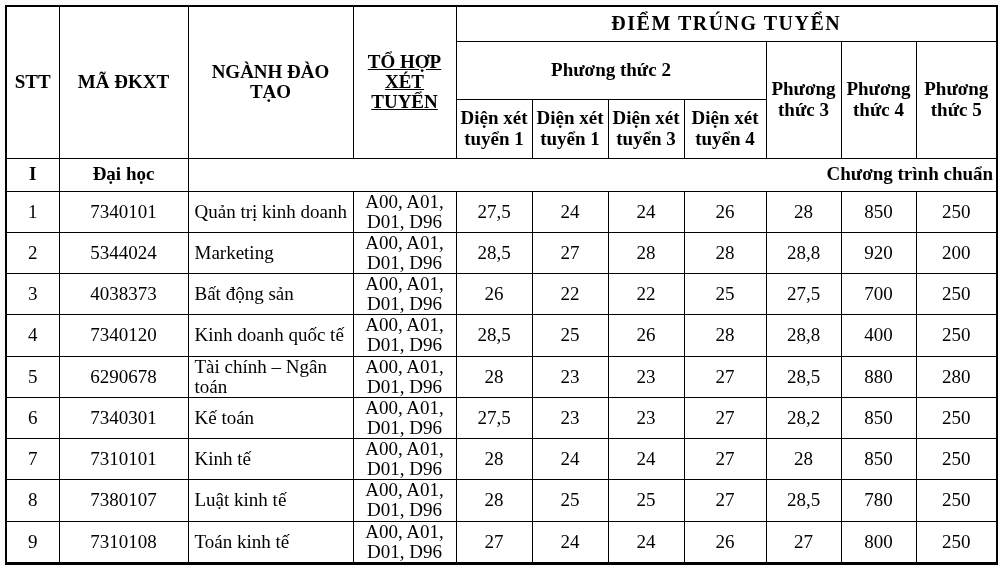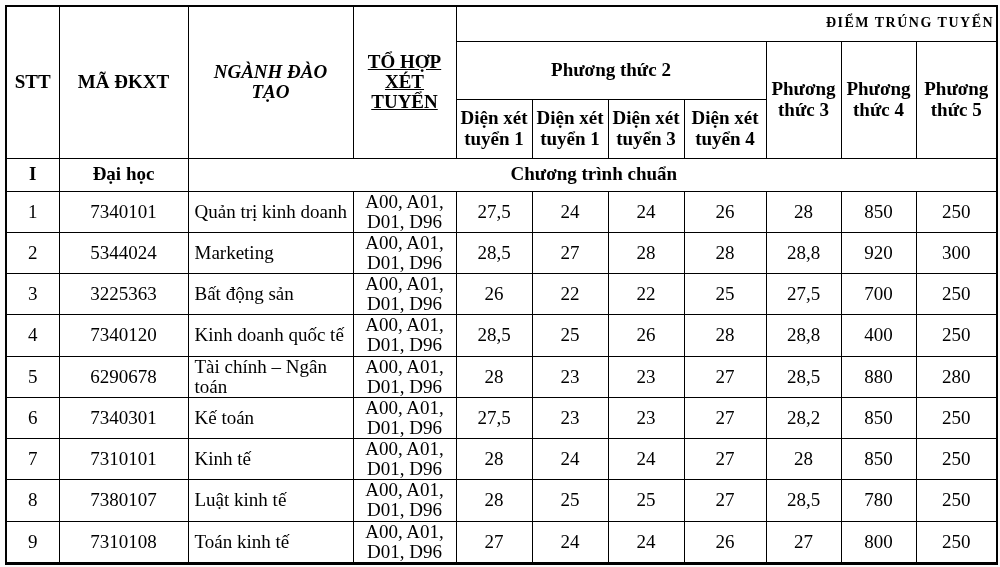--- a/index.html
+++ b/index.html
@@ -39,37 +39,36 @@
   .score-table th {
     font-weight: bold;
     padding: 2px;
   }
   tr.hr1 { height: 35px; }
   tr.hr2 { height: 58px; }
   tr.hr3 { height: 59px; }
   tr.section-row { height: 33px; }
   tr.data-row { height: 41px; }
   th.main-title {
-    font-size: 14px;
+    font-size: 20px;
     letter-spacing: 1.5px;
-    text-align: right;
   }
   th .wrapbox {
     display: block;
     margin: 0 auto;
   }
-  th .w-nganh { max-width: 132px; font-style: italic; }
+  th .w-nganh { max-width: 132px; }
   th .w-tohop { max-width: 84px; text-decoration: underline; }
   td.cell-nganh {
     text-align: left;
     padding-left: 6px;
     padding-right: 3px;
   }
   td.cell-section-label {
-    text-align: center;
+    text-align: right;
     padding-left: 6px;
     font-weight: bold;
   }
   td.cell-bold { font-weight: bold; }
 </style>
 </head>
 <body>
 
 <div class="page">
   <table class="score-table">
@@ -136,26 +135,26 @@
         <td>2</td>
         <td>5344024</td>
         <td class="cell-nganh">Marketing</td>
         <td>A00, A01, D01, D96</td>
         <td>28,5</td>
         <td>27</td>
         <td>28</td>
         <td>28</td>
         <td>28,8</td>
         <td>920</td>
-        <td>300</td>
+        <td>200</td>
       </tr>
 
       <tr class="data-row">
         <td>3</td>
-        <td>3225363</td>
+        <td>4038373</td>
         <td class="cell-nganh">Bất động sản</td>
         <td>A00, A01, D01, D96</td>
         <td>26</td>
         <td>22</td>
         <td>22</td>
         <td>25</td>
         <td>27,5</td>
         <td>700</td>
         <td>250</td>
       </tr>

